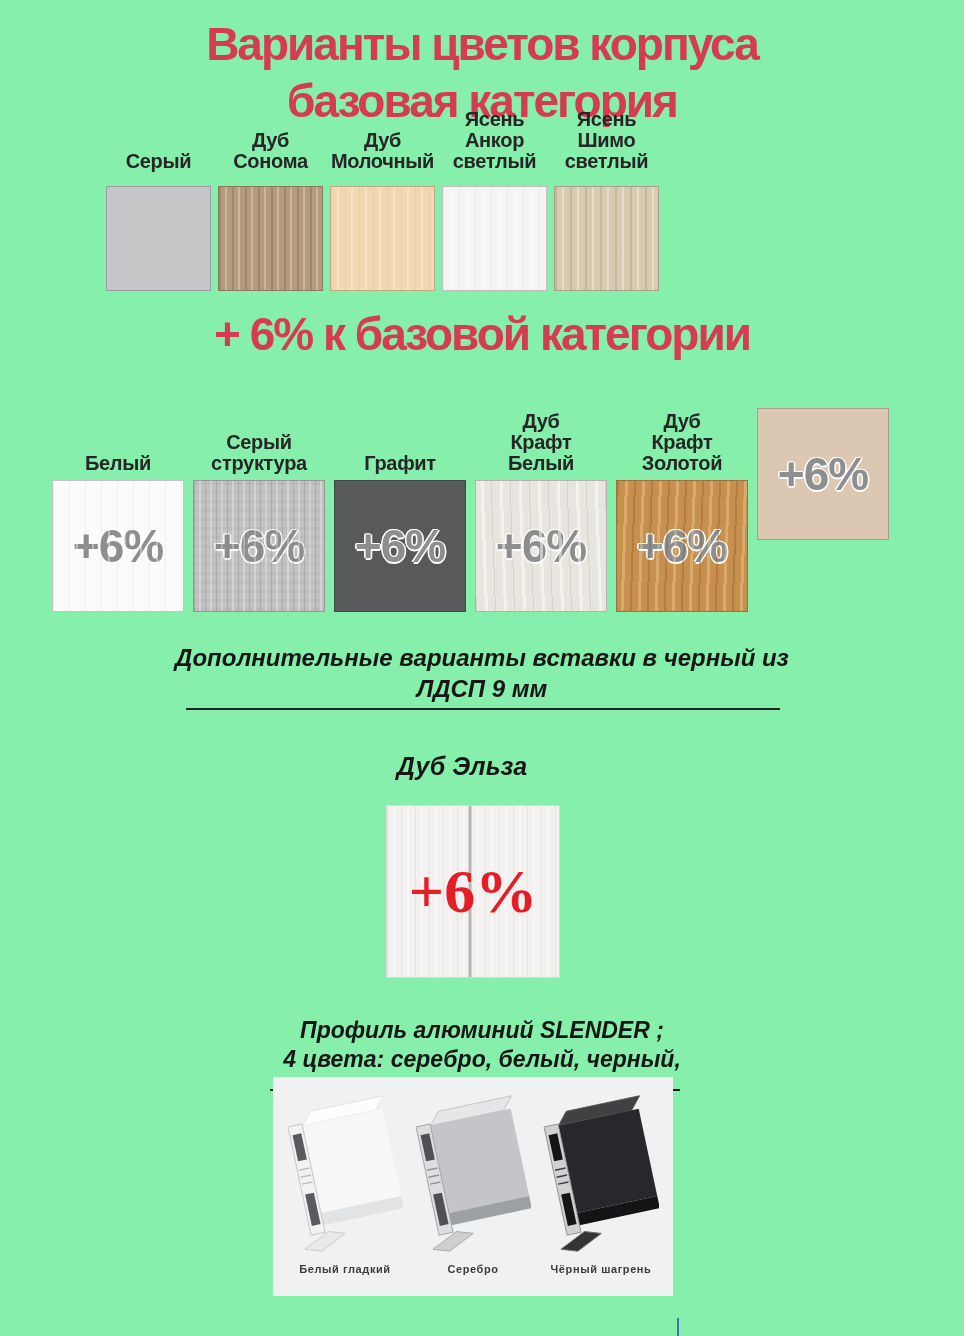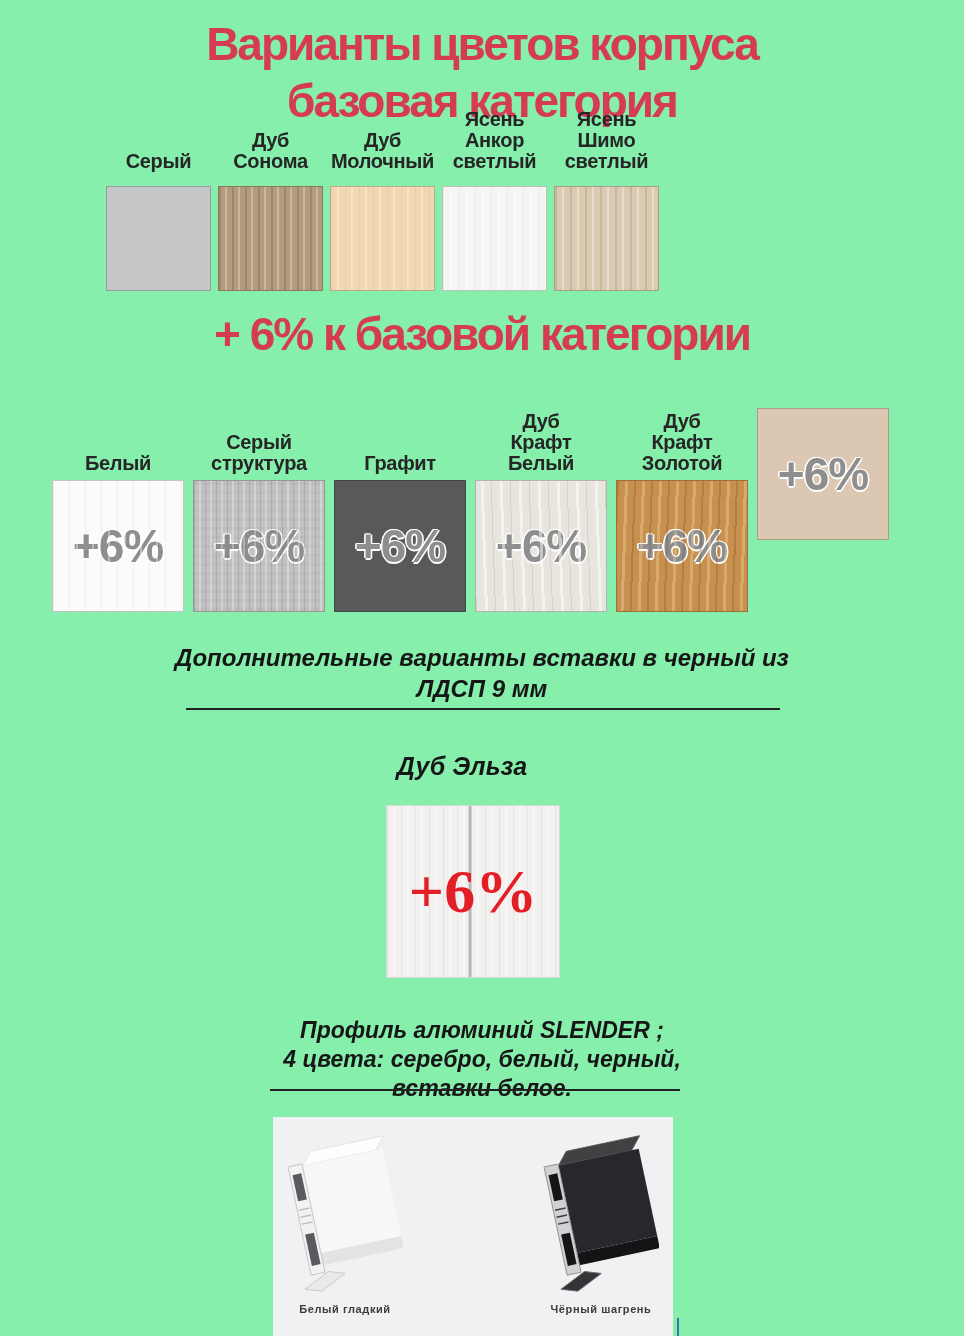--- a/index.html
+++ b/index.html
@@ -81,21 +81,21 @@
   }
   .elza-swatch { position:absolute; }
   .elza-plus {
     position:absolute; inset:0; display:flex; align-items:center; justify-content:center;
     font-family:"Liberation Serif", serif; font-weight:bold; font-size:62px; color:#e41e26;
     z-index:2;
   }
 
   
   .panel {
-    position:absolute; top:1117px; left:273px; width:400px; height:219px;
+    position:absolute; top:1077px; left:273px; width:400px; height:219px;
     background:#f0f1f3; display:flex; justify-content:space-between;
     padding:14px 8px 6px 8px;
   }
   .profile-fig { width:128px; display:flex; flex-direction:column; align-items:center; }
   .profile-fig svg { display:block; }
   .profile-caption {
     margin-top:2px; font-size:11px; font-weight:bold; letter-spacing:0.6px; color:#3c3c3c;
     white-space:nowrap;
   }
   
@@ -240,20 +240,37 @@
           <rect class="p-cap" x="14" y="28" width="16" height="124"></rect>
           <rect class="p-slot" x="17" y="38" width="10" height="30"></rect>
           <rect class="p-slot" x="17" y="106" width="10" height="36"></rect>
           <line class="p-fin" x1="16" y1="78" x2="28" y2="78"></line>
           <line class="p-fin" x1="16" y1="86" x2="28" y2="86"></line>
           <line class="p-fin" x1="16" y1="94" x2="28" y2="94"></line>
         </g>
       </svg>
       <div class="profile-caption">Белый гладкий</div>
     </div>
+    <div class="profile-fig pr-silver">
+      <svg width="116" height="170" viewBox="0 0 130 190">
+        <g transform="rotate(-12 65 95)">
+          <polygon class="p-foot" points="4,166 34,152 52,158 22,172"></polygon>
+          <polygon class="p-top" points="30,30 42,16 126,16 114,30"></polygon>
+          <rect class="p-face" x="30" y="30" width="92" height="100"></rect>
+          <polygon class="p-strip" points="30,130 122,130 122,144 30,144"></polygon>
+          <rect class="p-cap" x="14" y="28" width="16" height="124"></rect>
+          <rect class="p-slot" x="17" y="38" width="10" height="30"></rect>
+          <rect class="p-slot" x="17" y="106" width="10" height="36"></rect>
+          <line class="p-fin" x1="16" y1="78" x2="28" y2="78"></line>
+          <line class="p-fin" x1="16" y1="86" x2="28" y2="86"></line>
+          <line class="p-fin" x1="16" y1="94" x2="28" y2="94"></line>
+        </g>
+      </svg>
+      <div class="profile-caption">Серебро</div>
+    </div>
     <div class="profile-fig pr-black">
       <svg width="116" height="170" viewBox="0 0 130 190">
         <g transform="rotate(-12 65 95)">
           <polygon class="p-foot" points="4,166 34,152 52,158 22,172"></polygon>
           <polygon class="p-top" points="30,30 42,16 126,16 114,30"></polygon>
           <rect class="p-face" x="30" y="30" width="92" height="100"></rect>
           <polygon class="p-strip" points="30,130 122,130 122,144 30,144"></polygon>
           <rect class="p-cap" x="14" y="28" width="16" height="124"></rect>
           <rect class="p-slot" x="17" y="38" width="10" height="30"></rect>
           <rect class="p-slot" x="17" y="106" width="10" height="36"></rect>

